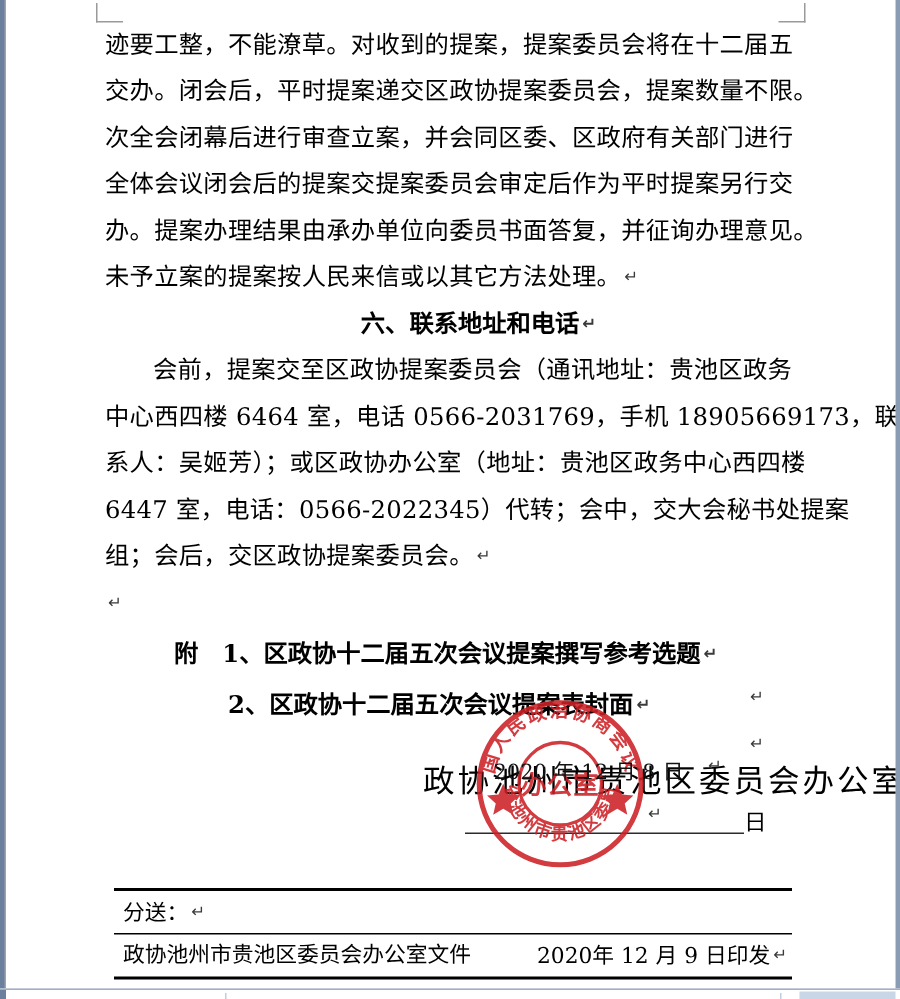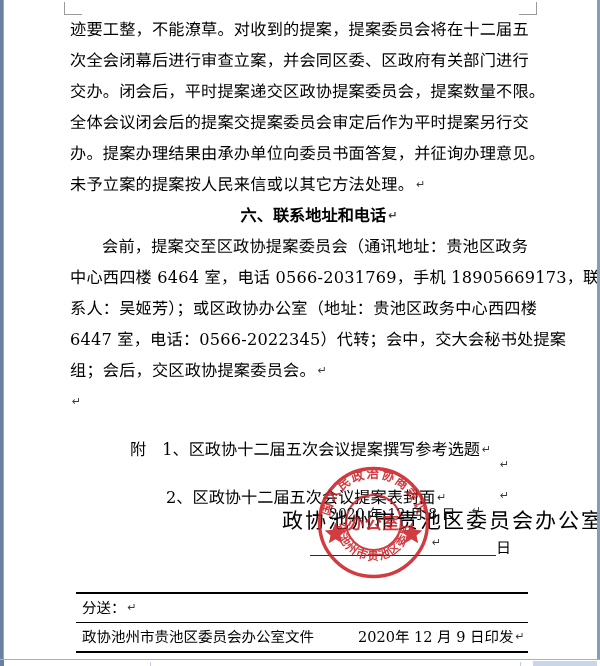--- a/index.html
+++ b/index.html
@@ -128,26 +128,27 @@
     font-size: 11px;
     color: #3a3a3a;
     vertical-align: 2px;
     padding-left: 2px;
     letter-spacing: 0;
   }
 
   
   .attach-wrap { margin-top: 0; }
   p.attach {
-    margin: 18px;
+    margin: 4px;
     font-size: 16.2px;
     line-height: 30px;
     white-space: nowrap;
     padding-left: 42px;
     font-family: "DejaVu Serif", "Liberation Serif", serif;
+    font-weight: bold;
   }
   p.attach .tag { padding-right: 16px; }
   p.attach.sub  { padding-left: 78px; }
 
   
   .sign-block {
     position: absolute;
     left: 66px;
     top: 452px;
     width: 466px;
@@ -225,22 +226,22 @@
   <div class="rail right"></div>
 
   <div class="page">
 
     <div class="crop tl"></div>
     <div class="crop tr"></div>
 
     <div class="doc-body">
 
       <p class="line"><span>迹要工整，不能潦草。对收到的提案，提案委员会将在十二届五</span></p>
+      <p class="line"><span>交办。闭会后，平时提案递交区政协提案委员会，提案数量不限。</span></p>
       <p class="line"><span>次全会闭幕后进行审查立案，并会同区委、区政府有关部门进行</span></p>
-      <p class="line"><span>交办。闭会后，平时提案递交区政协提案委员会，提案数量不限。</span></p>
       <p class="line"><span>全体会议闭会后的提案交提案委员会审定后作为平时提案另行交</span></p>
       <p class="line"><span>办。提案办理结果由承办单位向委员书面答复，并征询办理意见。</span></p>
       <p class="line"><span>未予立案的提案按人民来信或以其它方法处理。</span><span class="pilcrow">↵</span></p>
 
       <p class="heading"><span>六、联系地址和电话</span><span class="pilcrow">↵</span></p>
 
       <p class="line indent"><span>会前，提案交至区政协提案委员会（通讯地址：贵池区政务</span></p>
       <p class="line"><span>中心西四楼 6464 室，电话 0566-2031769，手机 18905669173，联</span></p>
       <p class="line"><span>系人：吴姬芳）；或区政协办公室（地址：贵池区政务中心西四楼</span></p>
       <p class="line"><span>6447 室，电话：0566-2022345）代转；会中，交大会秘书处提案</span></p>

